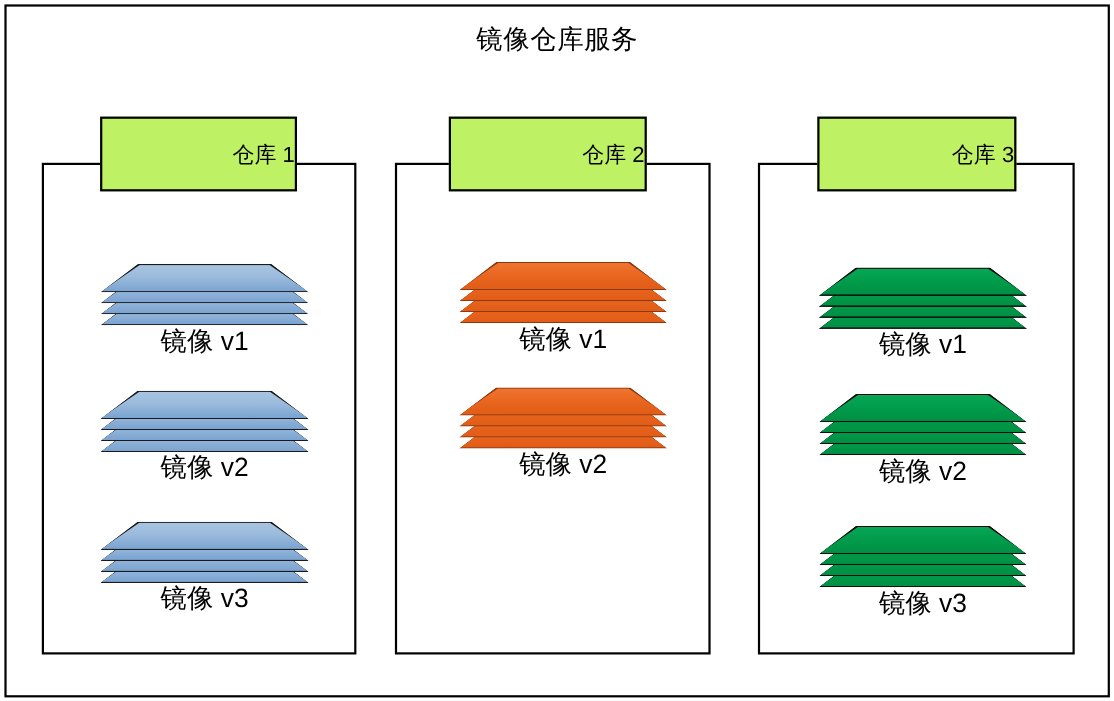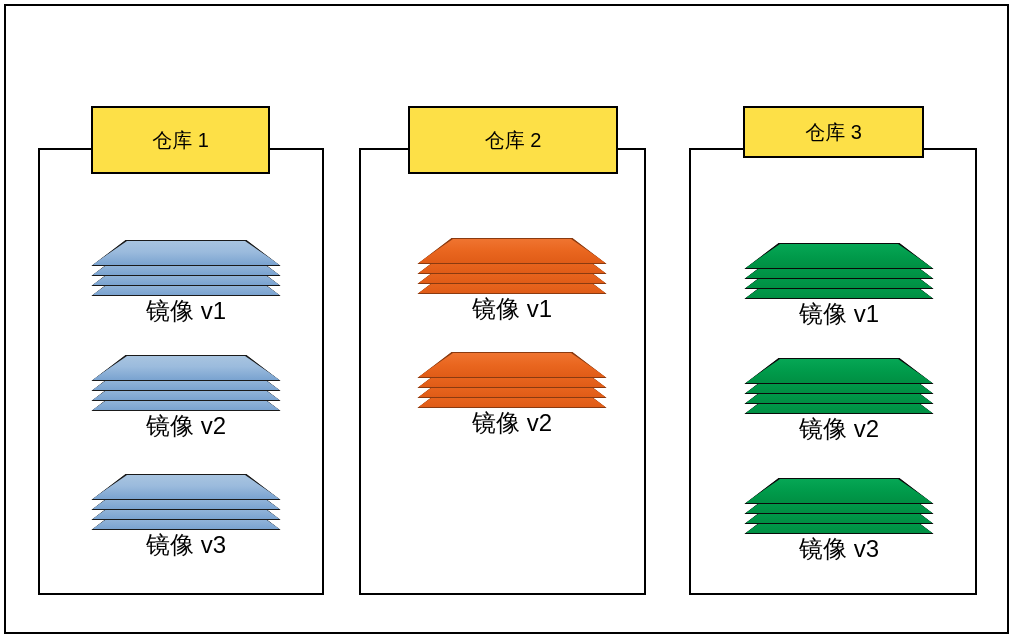--- a/index.html
+++ b/index.html
@@ -52,33 +52,33 @@
   }
 
   .repo-1 { left: 38px;  top: 148px; width: 286px; height: 447px; }
   .repo-2 { left: 359px; top: 148px; width: 287px; height: 447px; }
   .repo-3 { left: 689px; top: 148px; width: 288px; height: 447px; }
 
   
   .repo-label {
     position: absolute;
     border: 2px solid #000000;
-    background: #fde047;
+    background: #bef264;
     display: flex;
     align-items: center;
-    justify-content: center;
+    justify-content: flex-end;
     font-size: 20px;
     color: #000000;
     white-space: nowrap;
     z-index: 5;
   }
 
   .repo-label-1 { left: 91px;  top: 106px; width: 179px; height: 68px; }
-  .repo-label-2 { left: 408px; top: 106px; width: 210px; height: 68px; }
-  .repo-label-3 { left: 743px; top: 106px; width: 181px; height: 52px; }
+  .repo-label-2 { left: 408px; top: 106px; width: 180px; height: 68px; }
+  .repo-label-3 { left: 743px; top: 106px; width: 181px; height: 68px; }
 
   
   .image-group {
     position: absolute;
     width: 190px;
     z-index: 3;
   }
 
   .stack {
     position: relative;
@@ -133,20 +133,21 @@
   .theme-green  .fill  { background: #0a0a0a; }
   .theme-green  .inner { background: linear-gradient(180deg, #06a755 0%, #009a4a 55%, #008f43 100%); }
 </style>
 </head>
 <body>
 
 <div id="canvas">
 
   <div class="outer-frame"></div>
 
+  <div class="diagram-title">镜像仓库服务</div>
 
   <div class="repo-box repo-1"></div>
   <div class="repo-label repo-label-1">
     <span>仓库 1</span>
   </div>
 
   <div class="image-group" style="left:91px; top:240px;">
     <div class="stack theme-blue">
       <div class="layer l0">
           <div class="fill">

